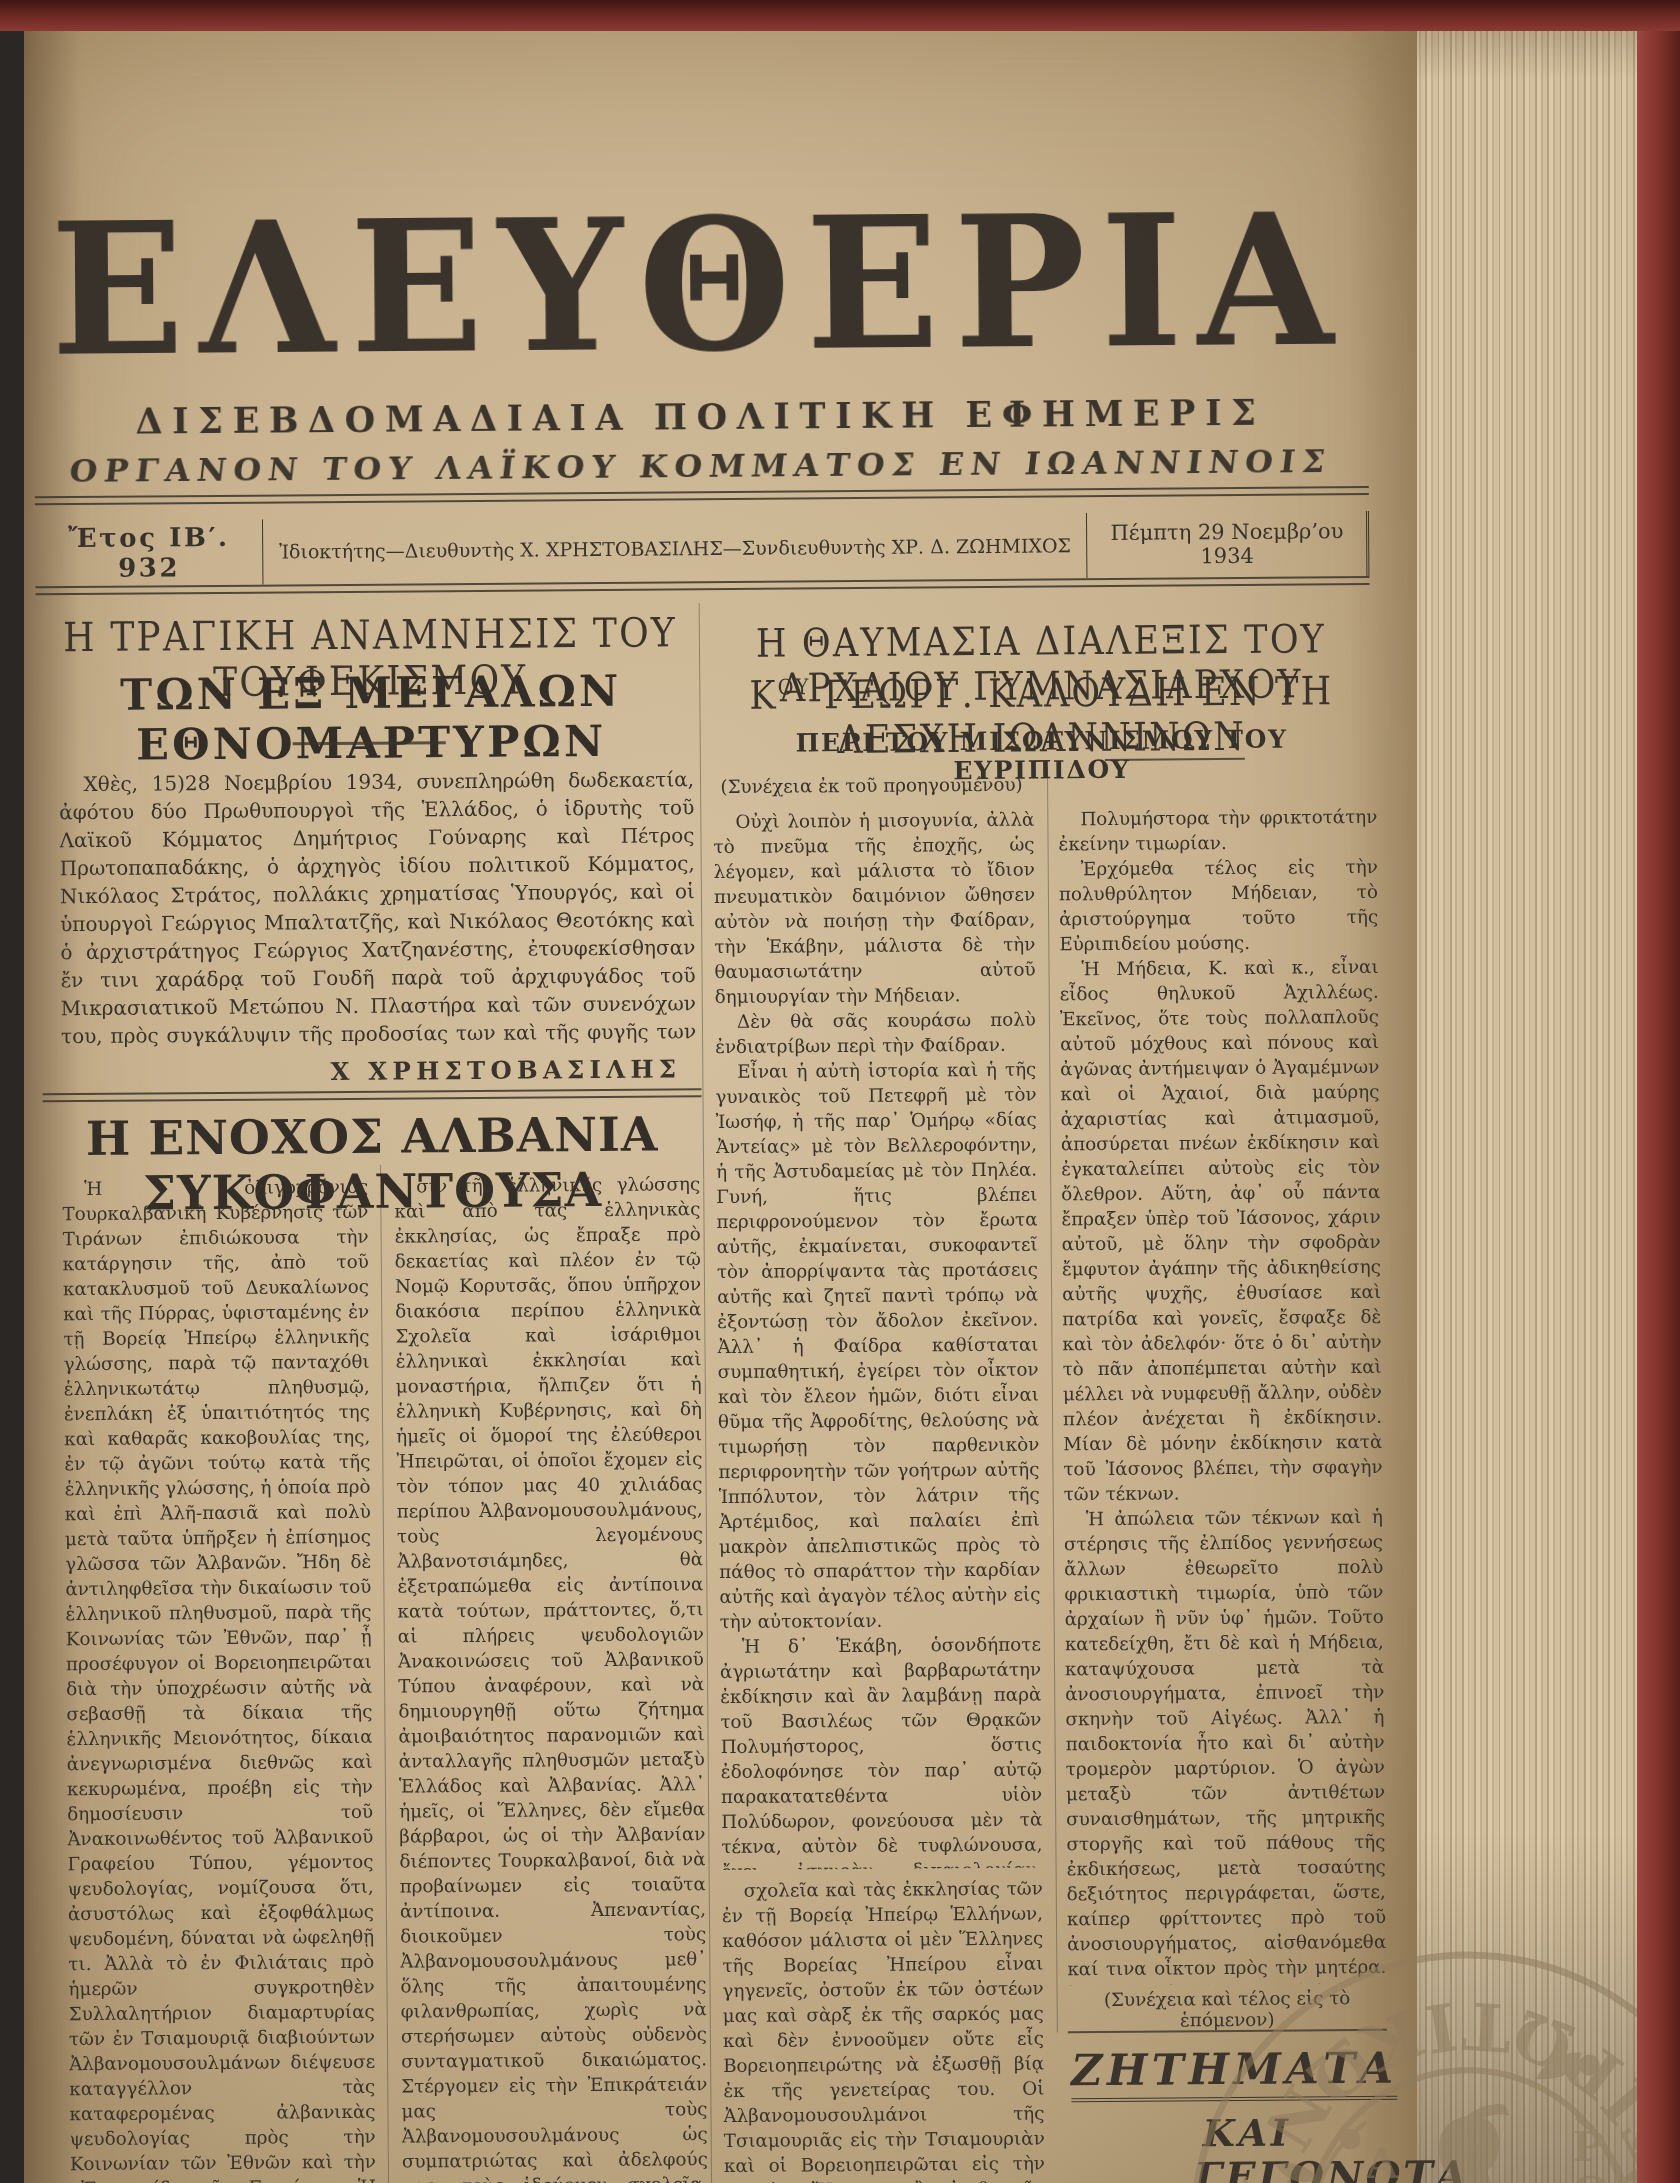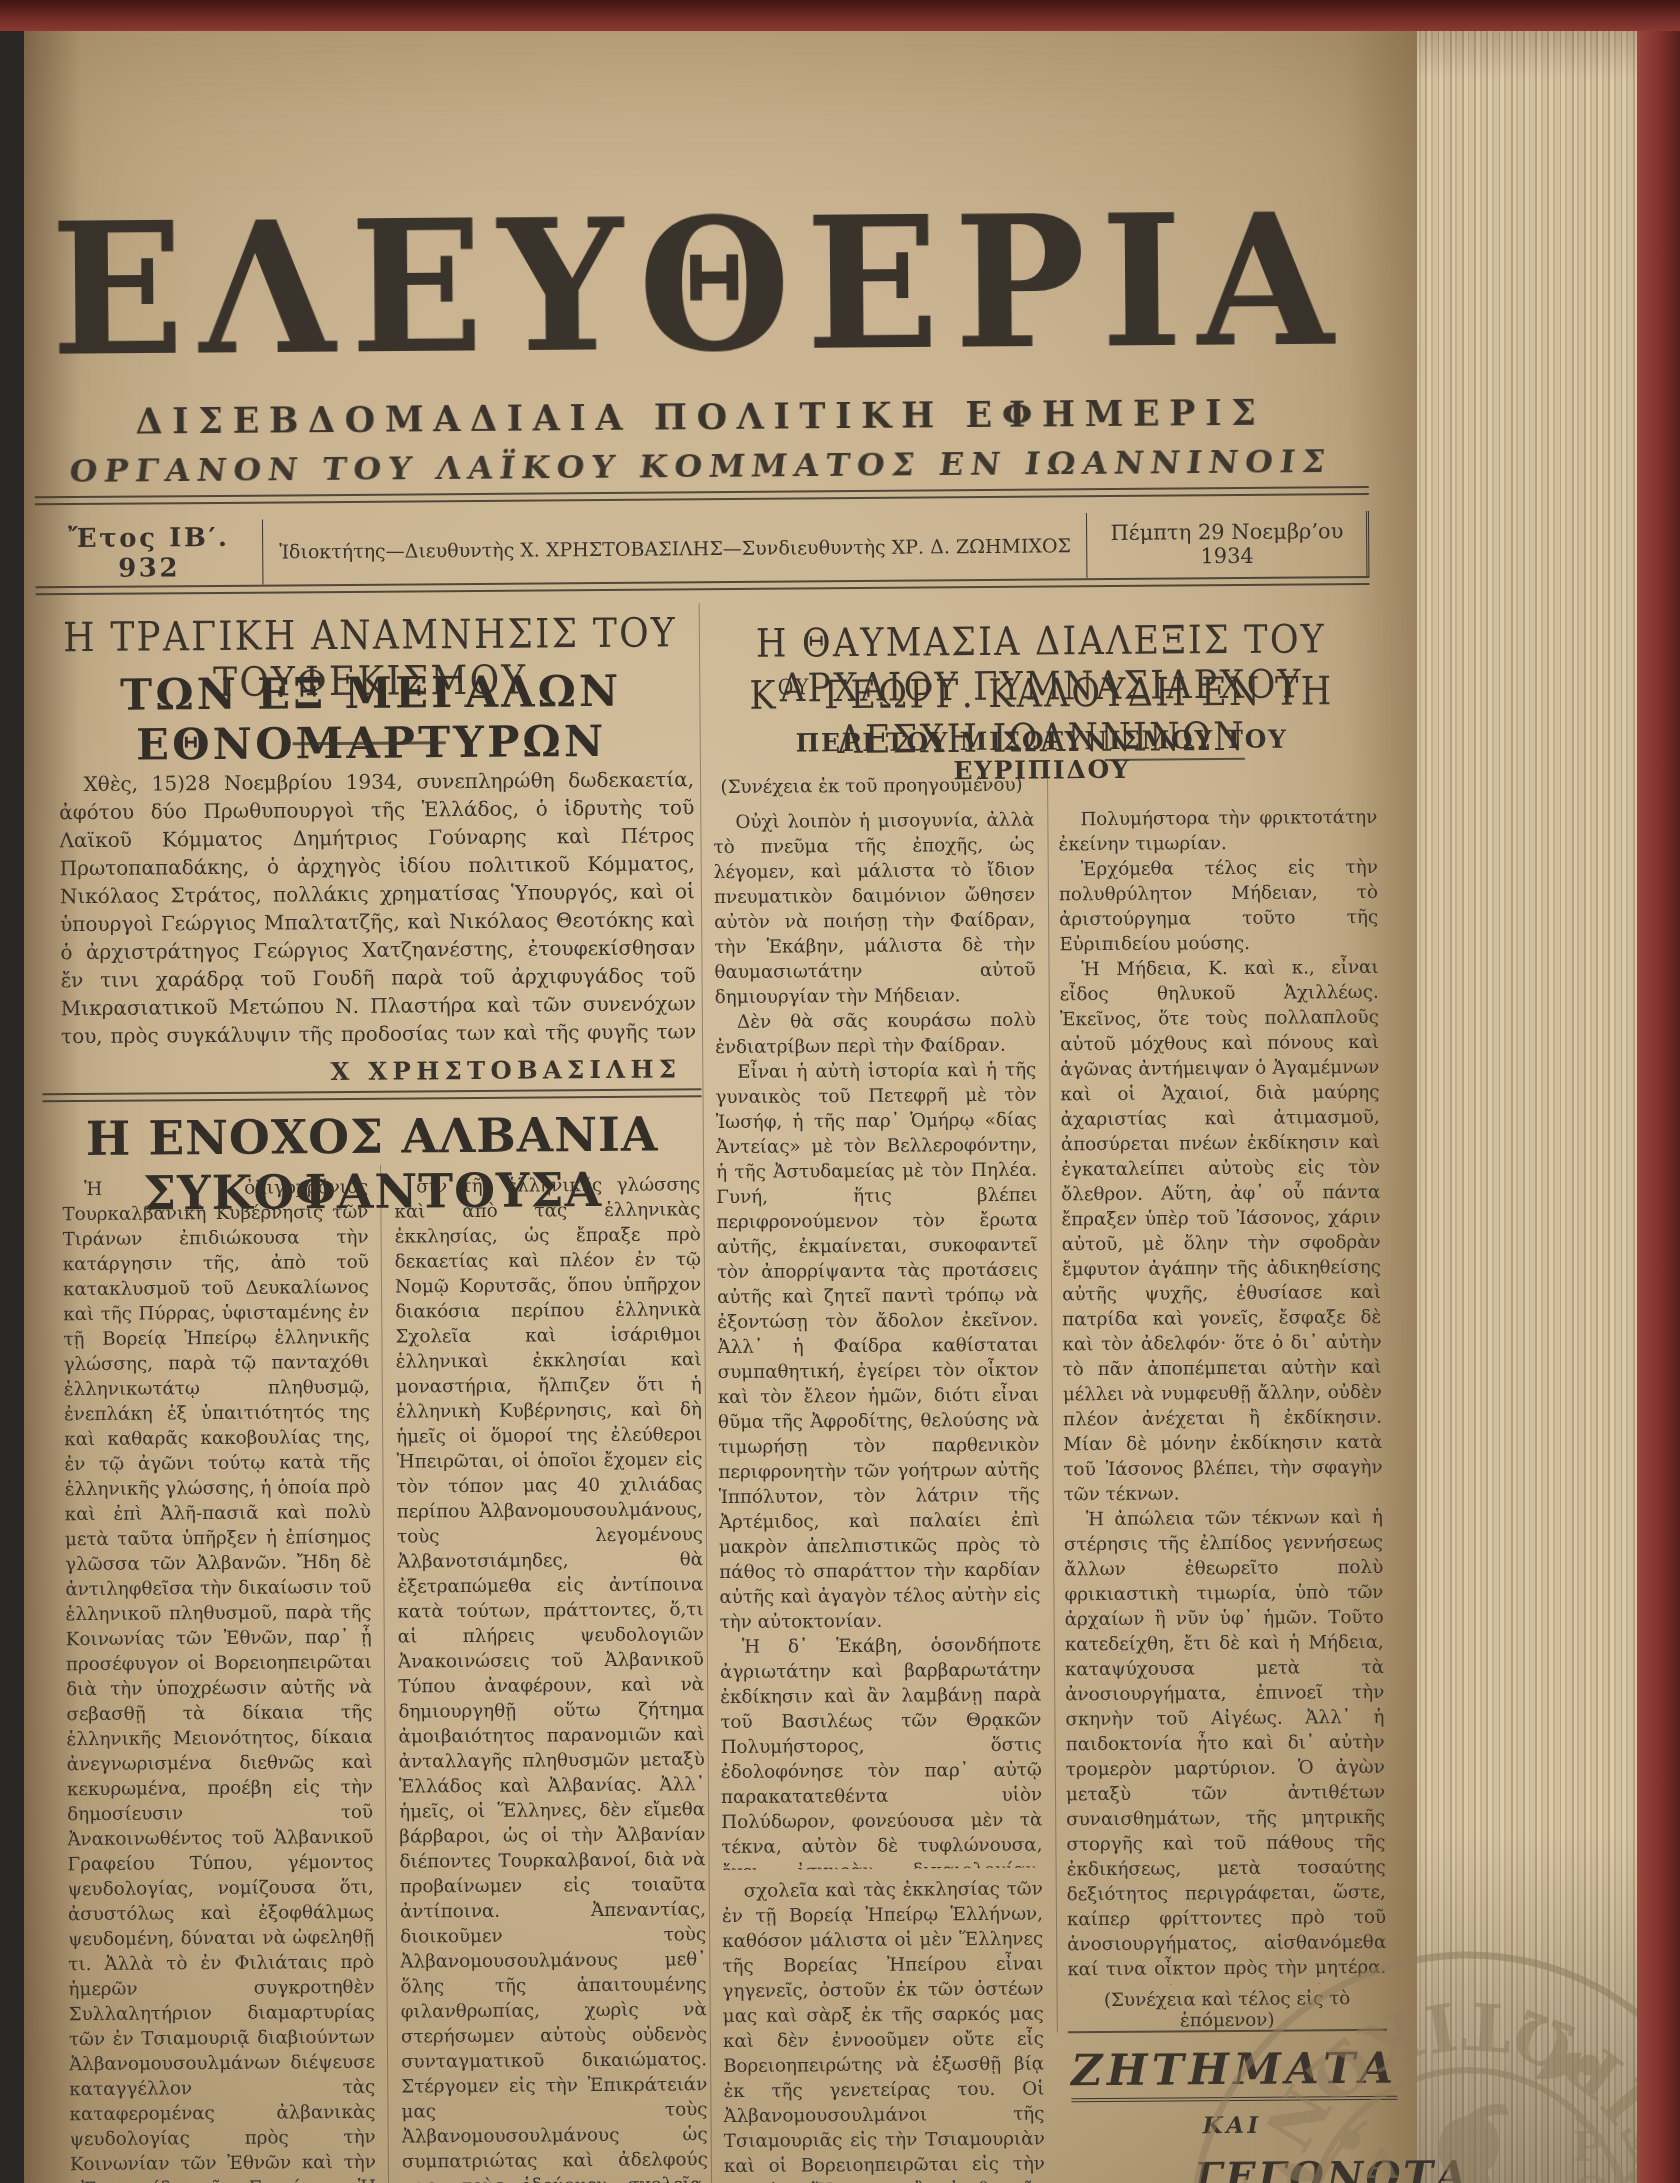--- a/index.html
+++ b/index.html
@@ -138,21 +138,21 @@
       <div class="abs col-text" style="left:1036px;top:782px;width:319px;height:1179px;">
           <p>Πολυμήστορα τὴν φρικτοτάτην ἐκείνην τιμωρίαν.</p>
           <p>Ἐρχόμεθα τέλος εἰς τὴν πολυθρύλητον Μήδειαν, τὸ ἀριστούργημα τοῦτο τῆς Εὐριπιδείου μούσης.</p>
           <p>Ἡ Μήδεια, Κ. καὶ κ., εἶναι εἶδος θηλυκοῦ Ἀχιλλέως. Ἐκεῖνος, ὅτε τοὺς πολλαπλοῦς αὐτοῦ μόχθους καὶ πόνους καὶ ἀγῶνας ἀντήμειψαν ὁ Ἀγαμέμνων καὶ οἱ Ἀχαιοί, διὰ μαύρης ἀχαριστίας καὶ ἀτιμασμοῦ, ἀποσύρεται πνέων ἐκδίκησιν καὶ ἐγκαταλείπει αὐτοὺς εἰς τὸν ὄλεθρον. Αὕτη, ἀφ᾽ οὗ πάντα ἔπραξεν ὑπὲρ τοῦ Ἰάσονος, χάριν αὐτοῦ, μὲ ὅλην τὴν σφοδρὰν ἔμφυτον ἀγάπην τῆς ἀδικηθείσης αὐτῆς ψυχῆς, ἐθυσίασε καὶ πατρίδα καὶ γονεῖς, ἔσφαξε δὲ καὶ τὸν ἀδελφόν· ὅτε ὁ δι᾽ αὐτὴν τὸ πᾶν ἀποπέμπεται αὐτὴν καὶ μέλλει νὰ νυμφευθῇ ἄλλην, οὐδὲν πλέον ἀνέχεται ἢ ἐκδίκησιν. Μίαν δὲ μόνην ἐκδίκησιν κατὰ τοῦ Ἰάσονος βλέπει, τὴν σφαγὴν τῶν τέκνων.</p>
           <p>Ἡ ἀπώλεια τῶν τέκνων καὶ ἡ στέρησις τῆς ἐλπίδος γεννήσεως ἄλλων ἐθεωρεῖτο πολὺ φρικιαστικὴ τιμωρία, ὑπὸ τῶν ἀρχαίων ἢ νῦν ὑφ᾽ ἡμῶν. Τοῦτο κατεδείχθη, ἔτι δὲ καὶ ἡ Μήδεια, καταψύχουσα μετὰ τὰ ἀνοσιουργήματα, ἐπινοεῖ τὴν σκηνὴν τοῦ Αἰγέως. Ἀλλ᾽ ἡ παιδοκτονία ἦτο καὶ δι᾽ αὐτὴν τρομερὸν μαρτύριον. Ὁ ἀγὼν μεταξὺ τῶν ἀντιθέτων συναισθημάτων, τῆς μητρικῆς στοργῆς καὶ τοῦ πάθους τῆς ἐκδικήσεως, μετὰ τοσαύτης δεξιότητος περιγράφεται, ὥστε, καίπερ φρίττοντες πρὸ τοῦ ἀνοσιουργήματος, αἰσθανόμεθα καί τινα οἶκτον πρὸς τὴν μητέρα. Ἀλλὰ πῶς ἡ Μήδεια, γυνὴ ὑπὸ τοῦ Ἰάσονος ἐγκαταλειφθεῖσα, φύσει καὶ πείρᾳ τὴν φρικώδη αὐτῆς ἐκδίκησιν, νὰ φονεύσῃ καὶ τὴν νέαν γυναῖκα τοῦ Ἰάσονος καὶ τὸν πατέρα αὐτῆς; Ὁ Ἀχιλλεὺς μισεῖ ὡσεὶ τὸν Ἅιδην τὸν ἄλλα μὲν φρονοῦντα, ἄλλα δὲ λέγοντα. Ἀλλ᾽ ἡ Μήδεια εἶναι γυνή, καὶ δὴ γυνὴ κατέχουσα ἄριστα τὰ γυναικεῖα ὅπλα, τὴν πανουργίαν. Τὴν ὑποκρισίαν ἐκείνην τῆς Μηδείας, μετὰ τῆς χαριεντιζομένης ἐν τῇ πονηρᾷ προσποιήσει ὁρμῆς τῶν φρικιαστικῶν αὐτῆς σχεδίων, τὸν θριαμβευτικὸν κατόπιν χλευασμὸν διὰ τοὺς ἐξαπατηθέντας Κρέοντα καὶ Ἰάσονα ἐν τῇ φαινομενικῇ αὐτῆς ὑποταγῇ, εἶναι ὄντως μέγα κατόρθωμα τοῦ ποιητοῦ. Οὐδεὶς ἄλλος ποιητὴς δύναται νὰ καυχηθῇ, ὅτι εἰσέδυσε τόσον βαθέως εἰς τὴν ἄβυσσον τῆς ἐμπαθοῦς γυναικείας ψυχῆς, ὅσον ὁ Εὐριπίδης.</p>
         </div>
       <div class="abs c" style="left:1036px;top:1965px;width:319px;font-size:18.3px;">(Συνέχεια καὶ τέλος εἰς τὸ ἑπόμενον)</div>
 
       <div class="abs" style="left:1036px;top:2007px;width:319px;height:2.2px;background:#3a342c;opacity:.8;"></div>
       <div class="abs zit-title" style="left:1039px;top:2021px;font-size:43px;letter-spacing:4.4px;border-bottom:4.8px double #3a342c;padding-bottom:2.6px;">ΖΗΤΗΜΑΤΑ</div>
-      <div class="abs zit-title" style="left:1170px;top:2088px;font-size:23px;letter-spacing:3.5px;">ΚΑΙ</div>
+      <div class="abs zit-title" style="left:1170px;top:2088px;font-size:37px;letter-spacing:3.5px;">ΚΑΙ</div>
       <div class="abs zit-title" style="left:1161px;top:2130px;font-size:40px;letter-spacing:2.6px;border-bottom:3.9px double #3a342c;padding-bottom:2.2px;">ΓΕΓΟΝΟΤΑ</div>
 
     </div>
   </div>
 
   <svg class="abs stamp" viewBox="0 0 1400 1400">
     <g fill="none" stroke="#8f7b5d" stroke-width="14">
       <circle cx="662" cy="678" r="630" stroke-width="16"></circle>
       <circle cx="662" cy="678" r="366"></circle>
     </g>

